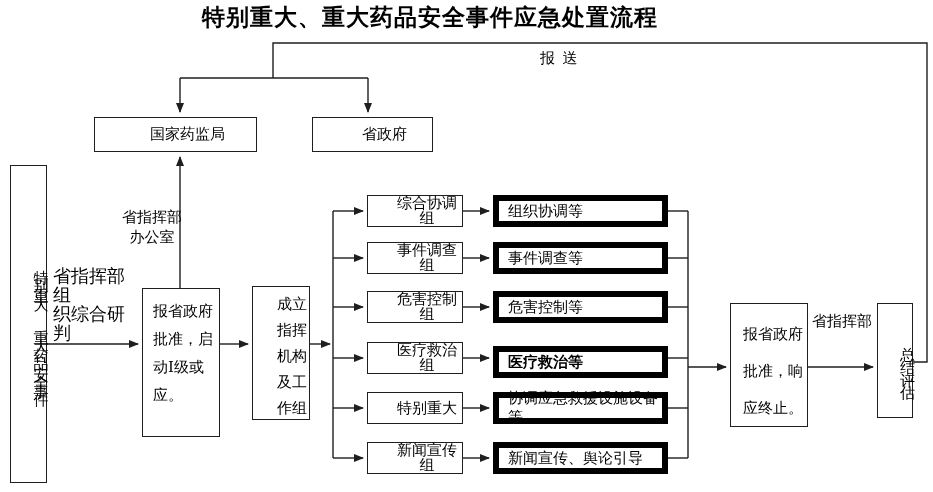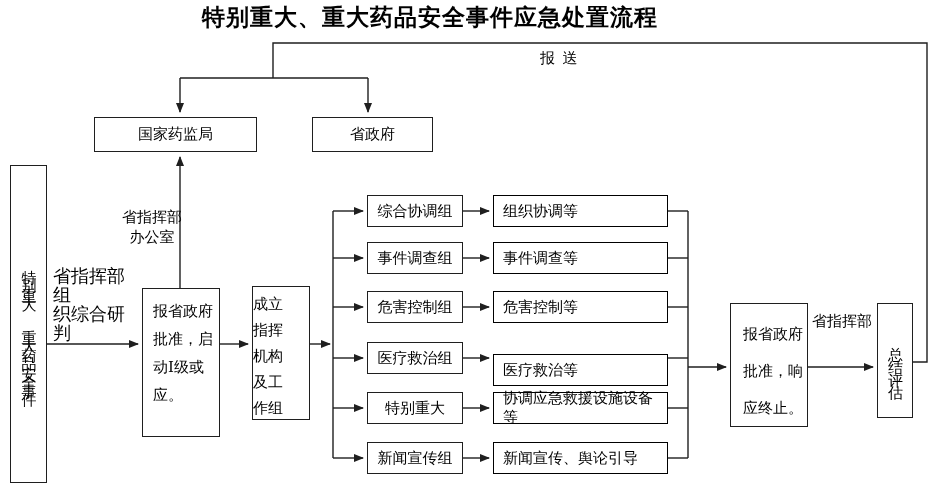--- a/index.html
+++ b/index.html
@@ -5,21 +5,21 @@
   html,body{margin:0;padding:0;background:#ffffff;}
   body{
     font-family:"Liberation Serif","DejaVu Serif",serif;
     color:#000;
     width:933px;height:492px;position:relative;overflow:hidden;
   }
   .stage{position:absolute;left:0;top:0;width:933px;height:492px;}
   svg.connectors{position:absolute;left:0;top:0;}
   .box{
     position:absolute;border:1px solid #1f1f1f;background:#fff;
-    box-sizing:border-box;font-size:15px;line-height:1;
+    box-sizing:border-box;font-size:15px;line-height:1;padding-left:24px;
   }
   .center{display:flex;align-items:center;justify-content:center;text-align:center;}
   .vtext{
     writing-mode:vertical-lr;text-orientation:upright;
     display:flex;align-items:center;justify-content:center;
   }
   .label{position:absolute;font-size:15px;background:transparent;}
   .title{
     position:absolute;left:130px;top:2px;width:600px;text-align:center;
     font-size:23px;font-weight:bold;letter-spacing:1px;
@@ -28,21 +28,21 @@
   #start-box{padding:8px 0 0 10px;}
   #start-box div{line-height:28px;}
   #setup-box{padding-top:4px;text-align:left;}
   #setup-box div{line-height:26px;}
   #end-box{padding:12px 0 0 12px;}
   #end-box div{line-height:37px;}
   .grow{position:absolute;left:0;width:933px;height:32px;}
   .gbox{position:absolute;left:367px;width:96px;height:32px;}
   .dbox{position:absolute;left:493px;width:175px;height:32px;
         display:flex;align-items:center;padding-left:9px;box-sizing:border-box;
-        border:1px solid #000000;font-size:15px;}
+        border:6px solid #000000;font-size:15px;}
   .pre{white-space:pre;}
 </style>
 </head>
 <body>
 
 <div class="stage">
 
   <svg class="connectors" width="933" height="492" viewBox="0 0 933 492">
     <defs>
       <marker id="ah" markerWidth="10" markerHeight="8" refX="9" refY="4" orient="auto" markerUnits="userSpaceOnUse">
@@ -135,21 +135,21 @@
   <div class="grow" style="top:242px;">
     <div class="box center gbox">事件调查组</div>
     <div class="dbox" style="top:0;">事件调查等</div>
   </div>
   <div class="grow" style="top:291px;">
     <div class="box center gbox">危害控制组</div>
     <div class="dbox" style="top:0;">危害控制等</div>
   </div>
   <div class="grow" style="top:342px;">
     <div class="box center gbox">医疗救治组</div>
-    <div class="dbox" style="top:12px;">医疗救治等</div>
+    <div class="dbox" style="top:4px;font-weight:bold;">医疗救治等</div>
   </div>
   <div class="grow" style="top:392px;">
     <div class="box center gbox">特别重大</div>
     <div class="dbox" style="top:0;">协调应急救援设施设备等</div>
   </div>
   <div class="grow" style="top:442px;">
     <div class="box center gbox">新闻宣传组</div>
     <div class="dbox" style="top:0;">新闻宣传、舆论引导</div>
   </div>
 

